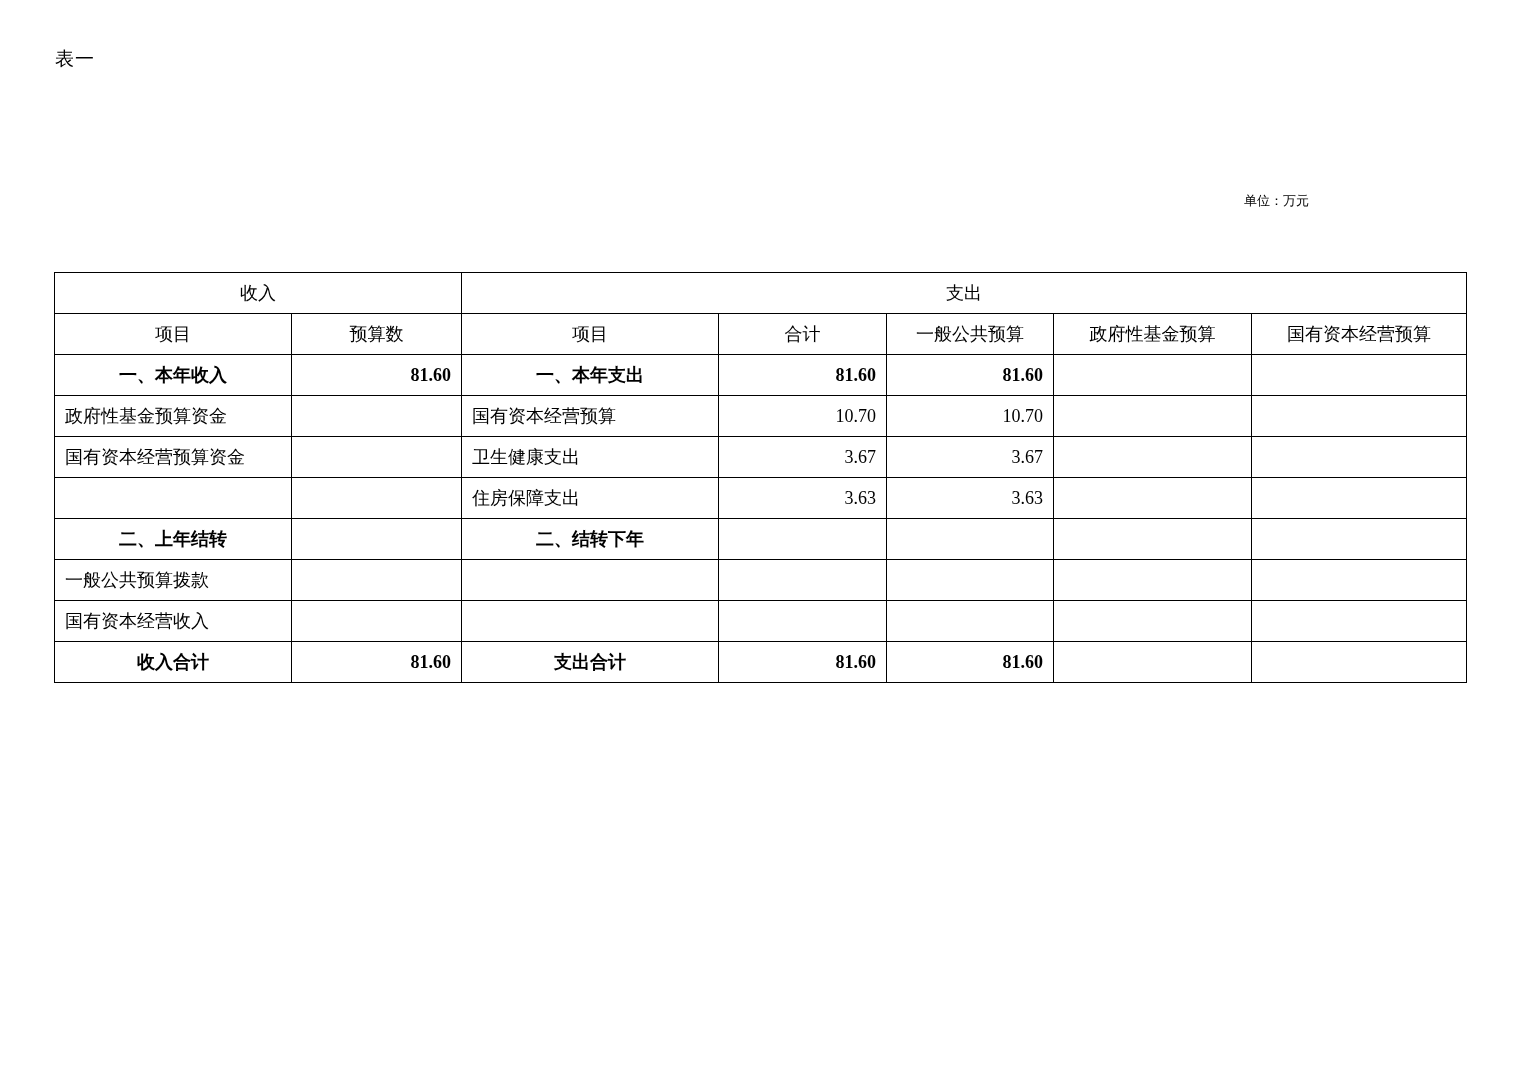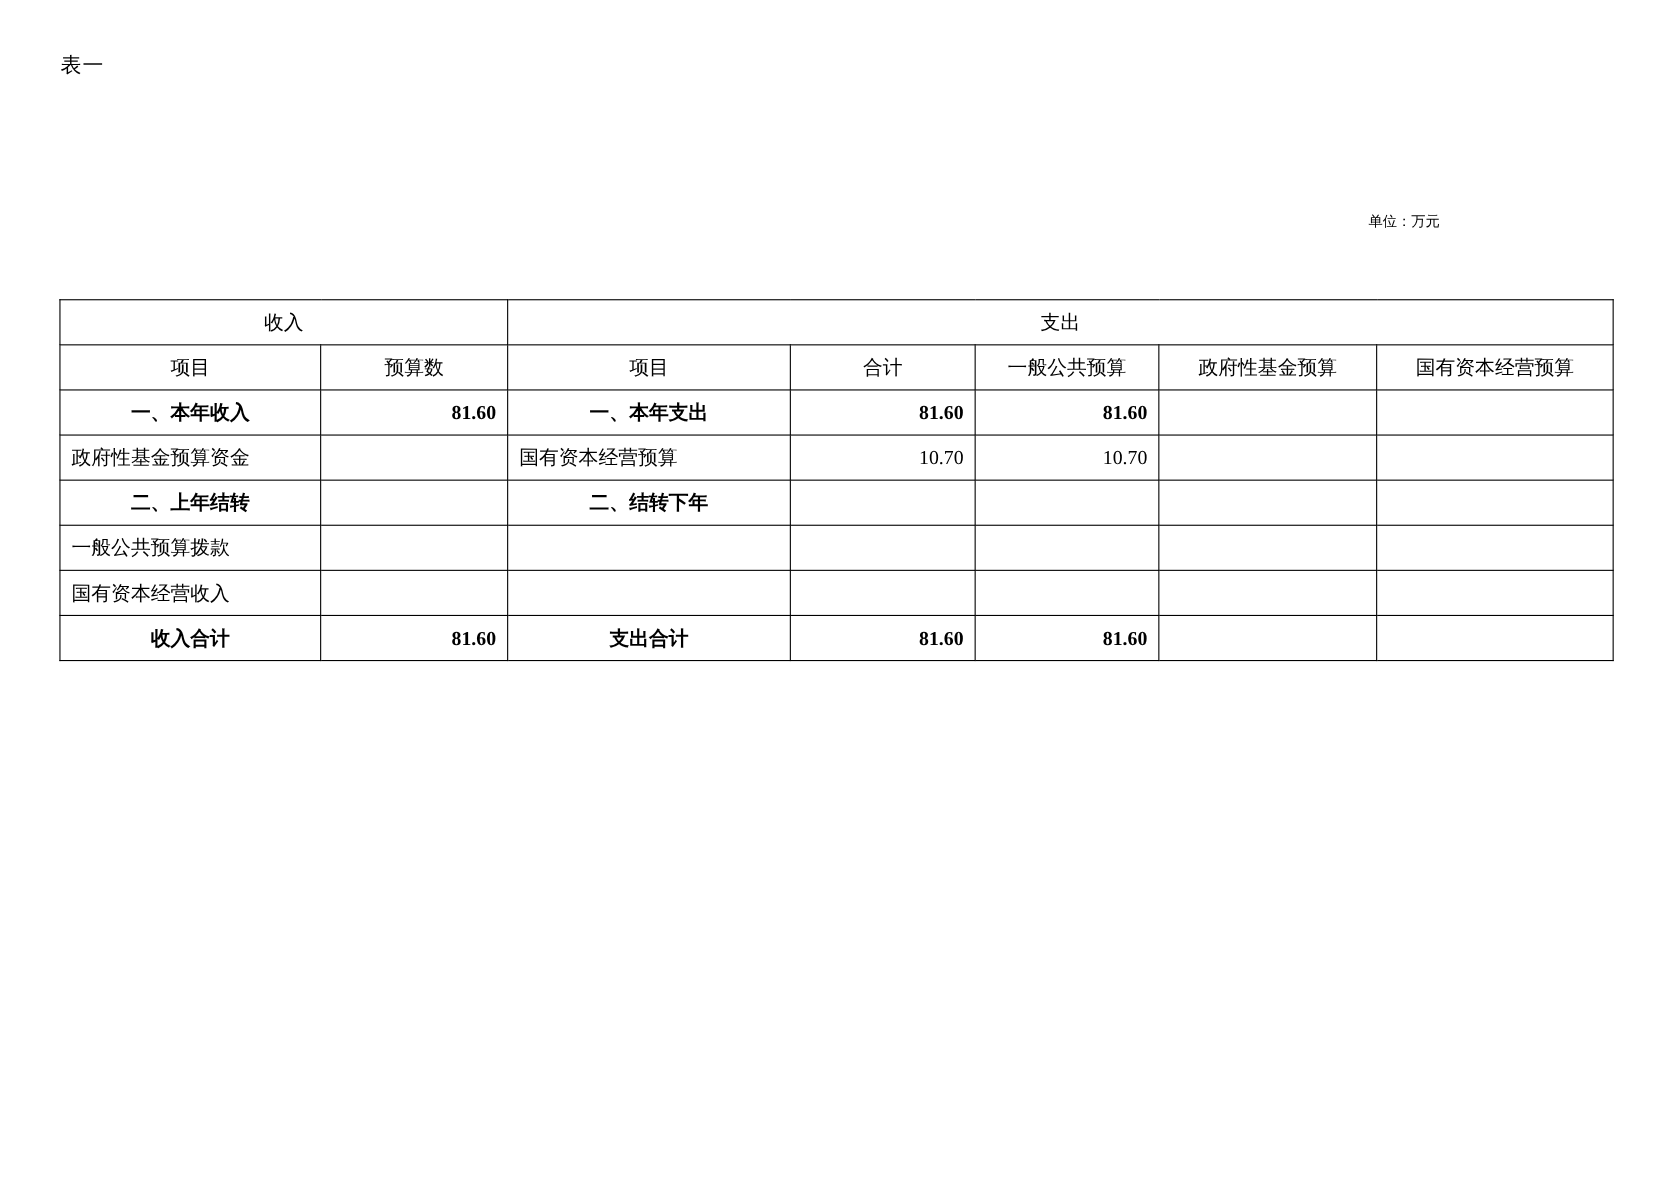--- a/index.html
+++ b/index.html
@@ -135,21 +135,39 @@
       <tr>
         <td class="c-left">政府性基金预算资金</td>
         <td class="c-right"></td>
         <td class="c-left">国有资本经营预算</td>
         <td class="c-right">10.70</td>
         <td class="c-right">10.70</td>
         <td class="c-right"></td>
         <td class="c-right"></td>
       </tr>
 
-
+      <tr>
+        <td class="c-left">国有资本经营预算资金</td>
+        <td class="c-right"></td>
+        <td class="c-left">卫生健康支出</td>
+        <td class="c-right">3.67</td>
+        <td class="c-right">3.67</td>
+        <td class="c-right"></td>
+        <td class="c-right"></td>
+      </tr>
+
+      <tr>
+        <td class="c-left"></td>
+        <td class="c-right"></td>
+        <td class="c-left">住房保障支出</td>
+        <td class="c-right">3.63</td>
+        <td class="c-right">3.63</td>
+        <td class="c-right"></td>
+        <td class="c-right"></td>
+      </tr>
 
       <tr class="bold-row">
         <td class="c-center">二、上年结转</td>
         <td class="c-right"></td>
         <td class="c-center">二、结转下年</td>
         <td class="c-right"></td>
         <td class="c-right"></td>
         <td class="c-right"></td>
         <td class="c-right"></td>
       </tr>

